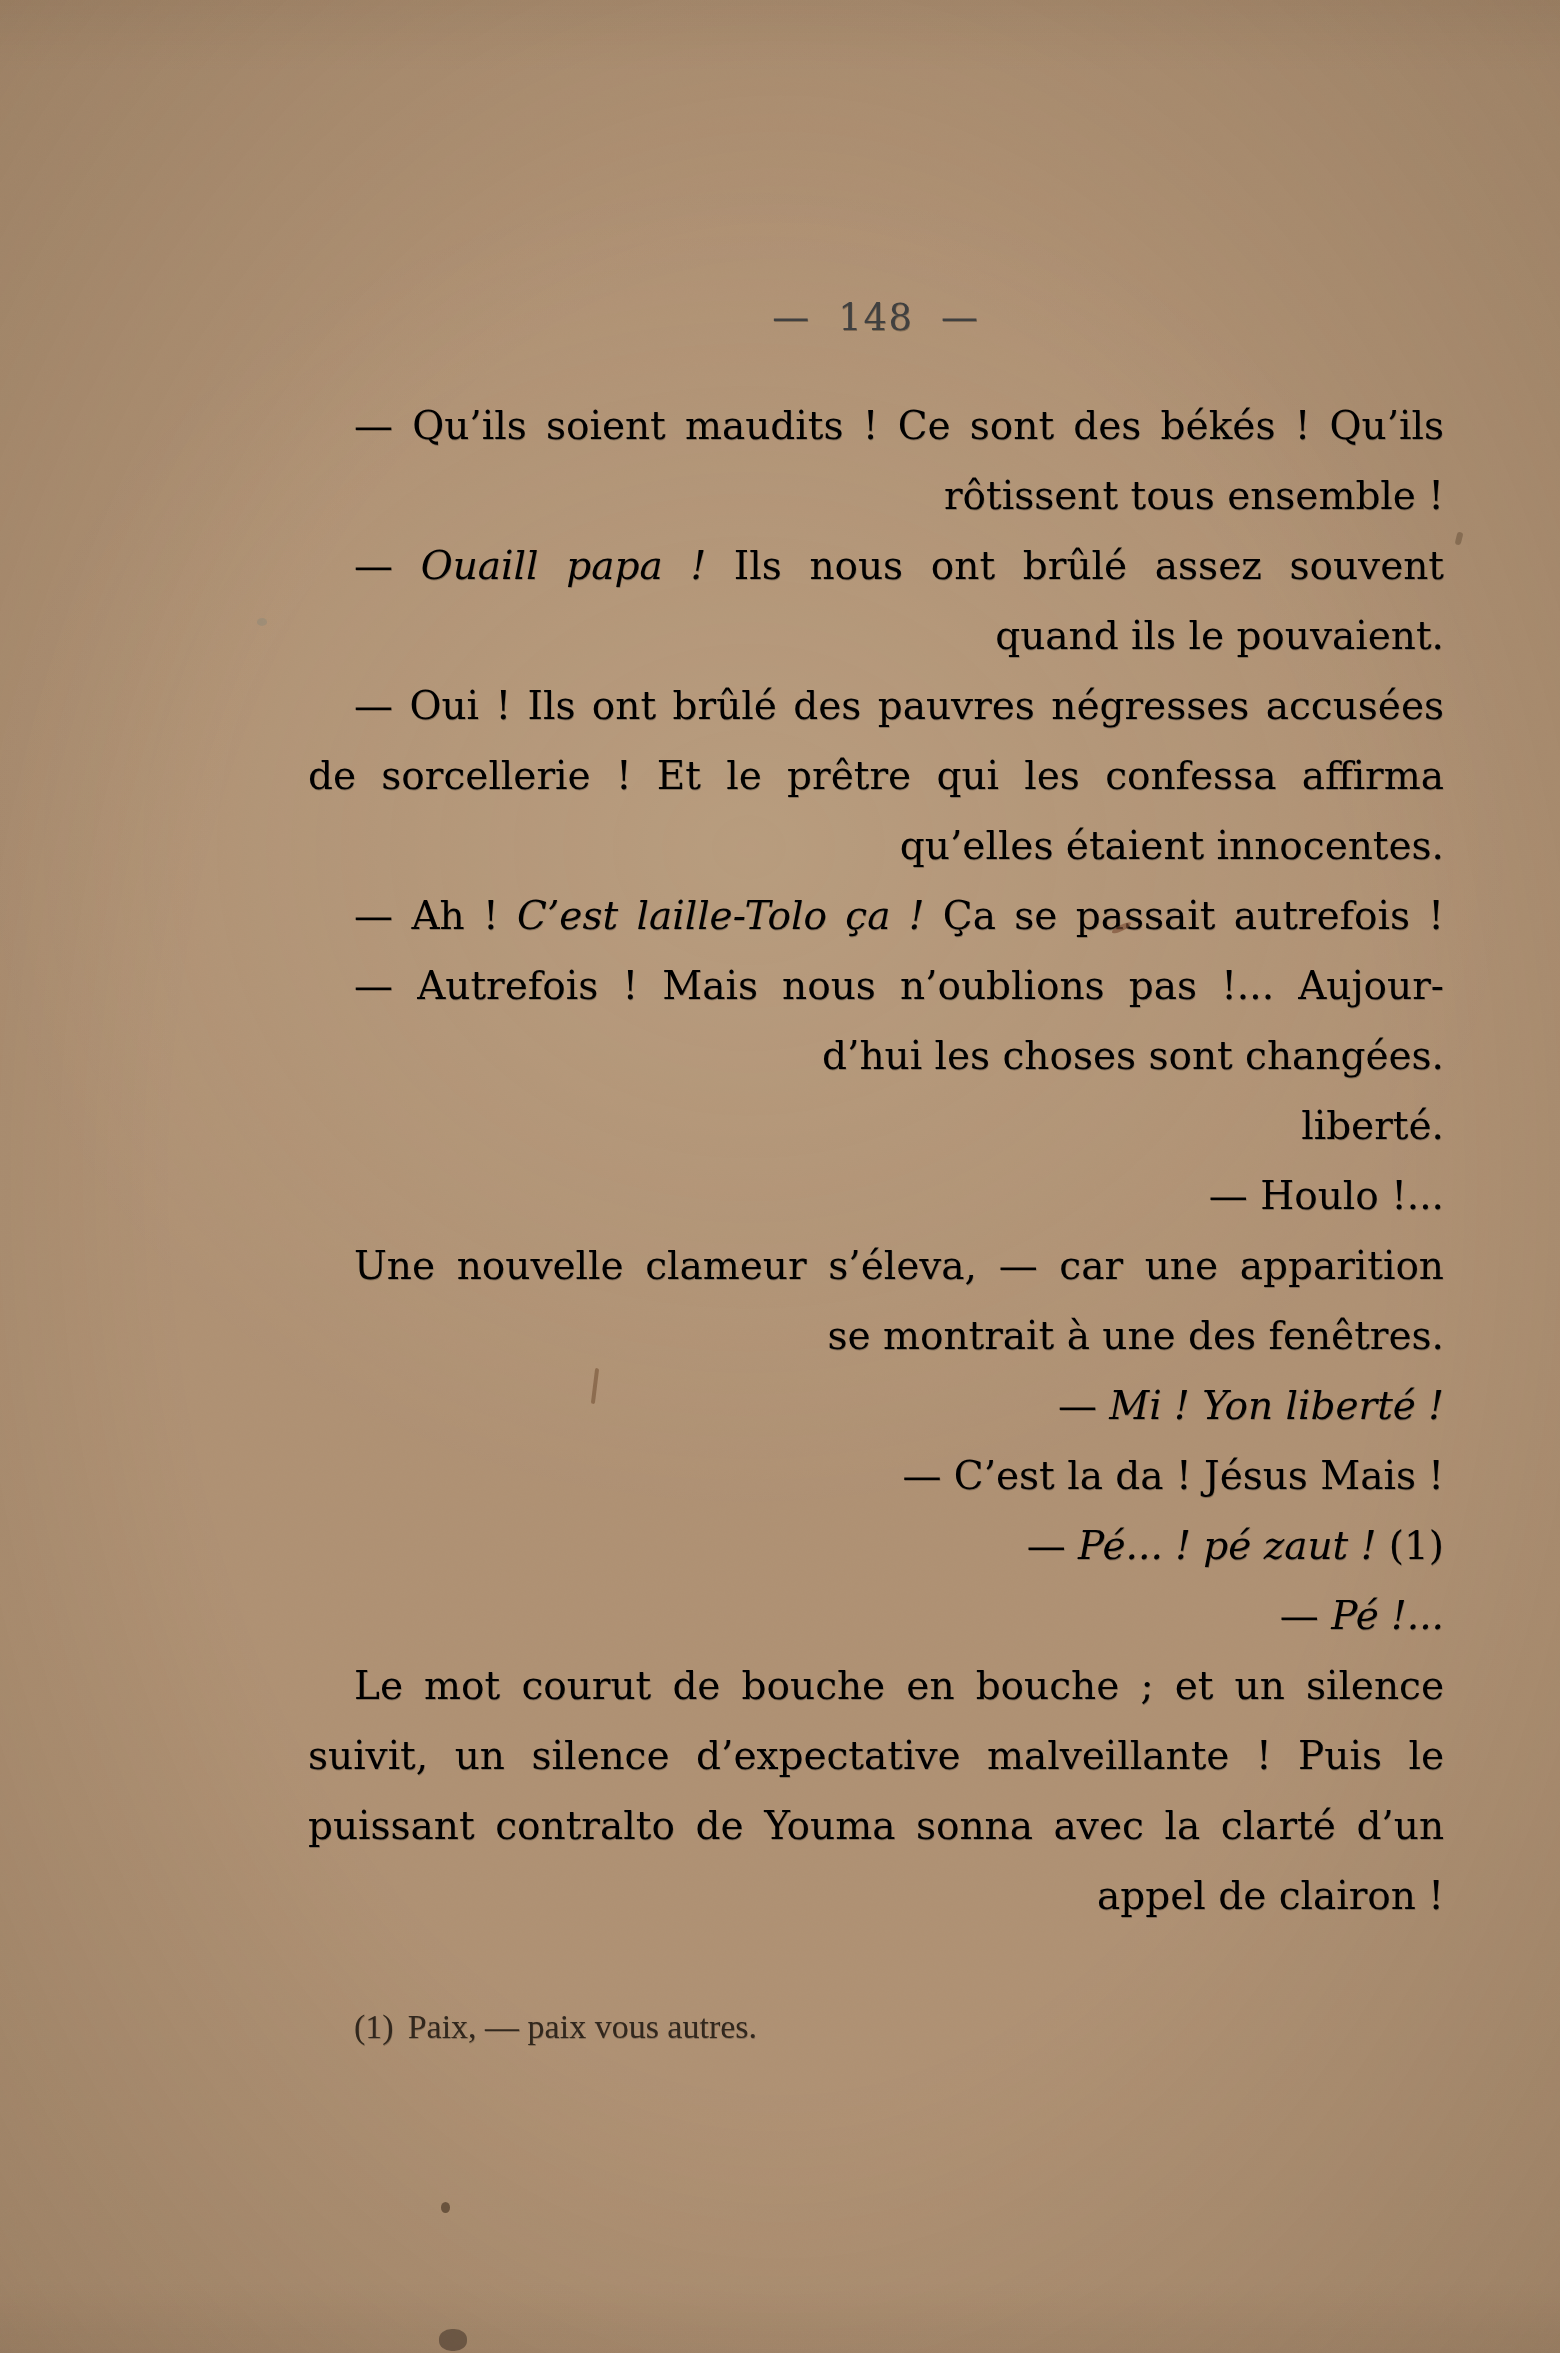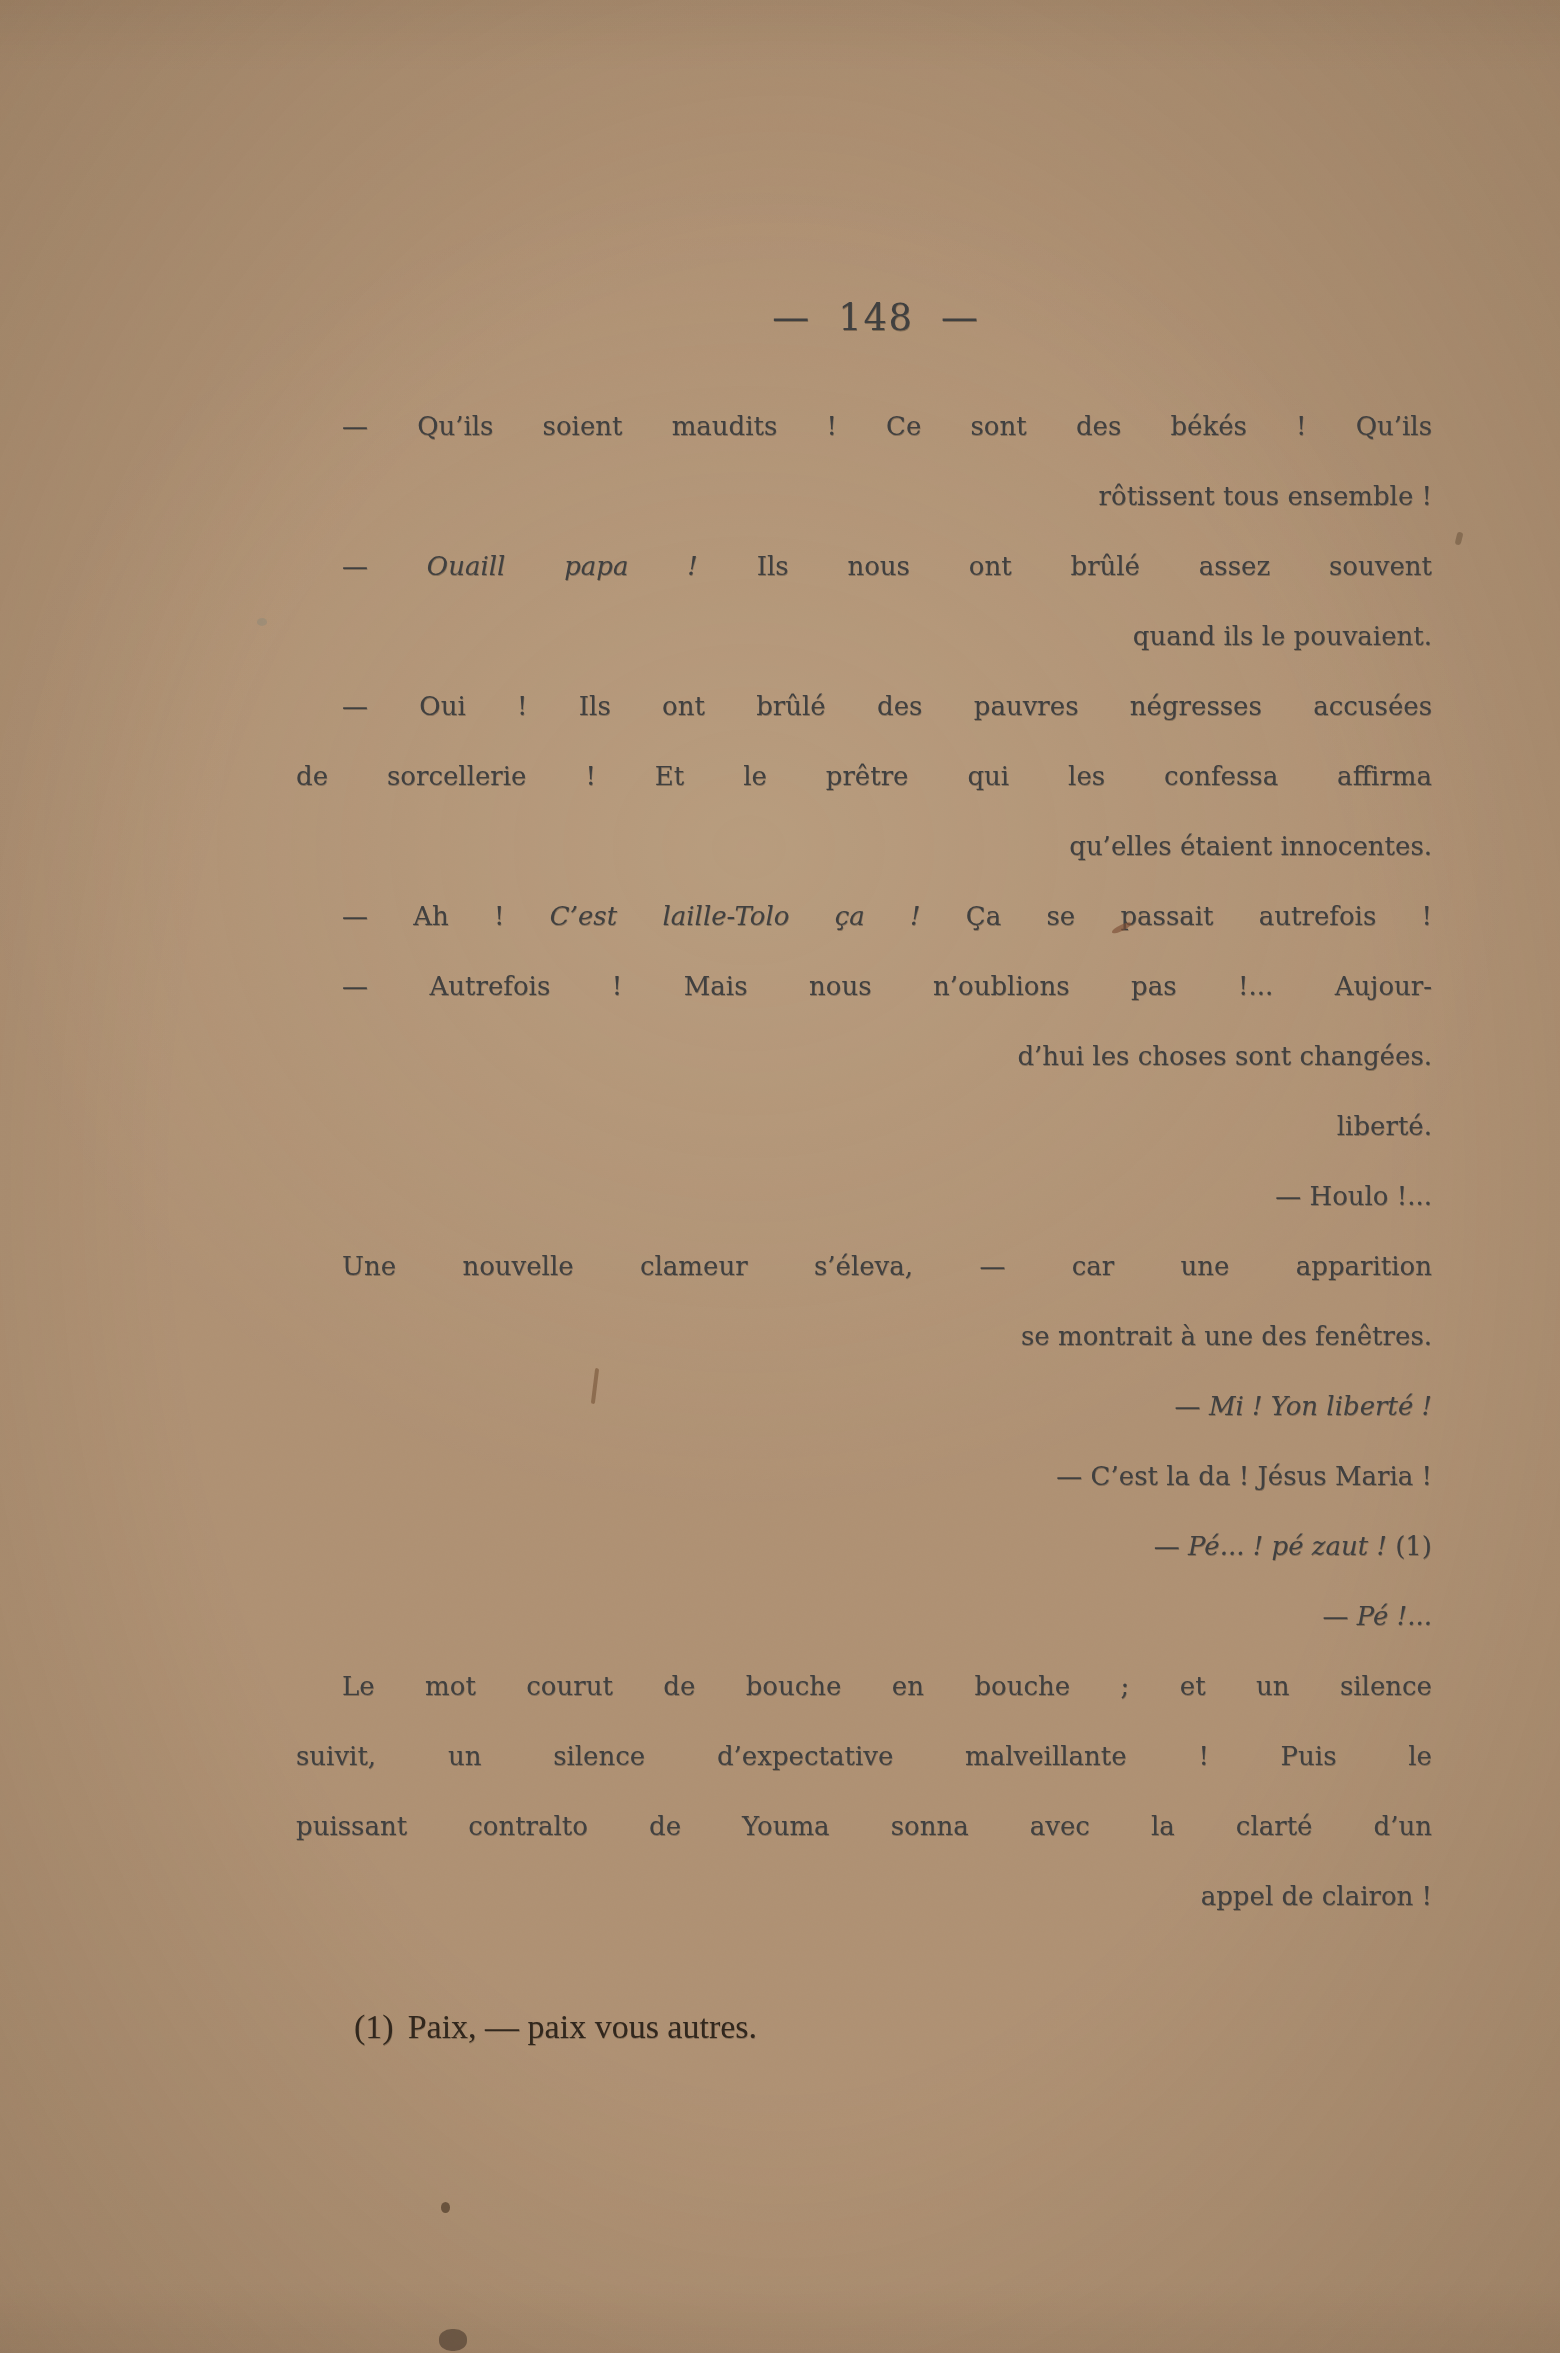--- a/index.html
+++ b/index.html
@@ -13,22 +13,22 @@
     font-family:"DejaVu Serif", serif;
   }
   .grain{position:absolute;left:0;top:0;width:1561px;height:2354px;opacity:.16;pointer-events:none;}
   .page-header{
     position:absolute;left:308px;top:294px;width:1136px;
     text-align:center;font-size:37px;line-height:47px;color:#404040;
     word-spacing:14px;letter-spacing:1.6px;
     text-shadow:0.5px 0.6px 0.6px rgba(47,37,27,.35);
   }
   .page-body{
-    position:absolute;left:296px;top:391px;width:1136px;
-    color:#404040;font-size:26px;line-height:70px;
+    position:absolute;left:308px;top:391px;width:1136px;
+    color:#000000;font-size:39px;line-height:70px;
     text-shadow:0.5px 0.7px 0.6px rgba(47,37,27,.33);
   }
   .line{height:70px;overflow:hidden;text-align:right;white-space:nowrap;}
   .line.just{text-align:justify;text-align-last:justify;white-space:normal;}
   .line.indent{padding-left:46px;}
   .it{font-style:italic;}
   .footnote{
     position:absolute;left:308px;top:2005px;width:1136px;padding-left:46px;
     color:#31271d;font-size:34px;line-height:44px;
     text-shadow:0.4px 0.6px 0.5px rgba(47,37,27,.3);
@@ -67,21 +67,21 @@
     <div class="line just"><span>de sorcellerie ! Et le prêtre qui les confessa affirma</span></div>
     <div class="line"><span>qu’elles étaient innocentes.</span></div>
     <div class="line just indent"><span>— Ah ! </span><span class="it">C’est laille-Tolo ça !</span><span> Ça se passait autrefois !</span></div>
     <div class="line just indent"><span>— Autrefois ! Mais nous n’oublions pas !... Aujour-</span></div>
     <div class="line"><span>d’hui les choses sont changées.</span></div>
     <div class="line"><span>liberté.</span></div>
     <div class="line indent"><span>— Houlo !...</span></div>
     <div class="line just indent"><span>Une nouvelle clameur s’éleva, — car une apparition</span></div>
     <div class="line"><span>se montrait à une des fenêtres.</span></div>
     <div class="line indent"><span>— </span><span class="it">Mi ! Yon liberté !</span></div>
-    <div class="line indent"><span>— C’est la da ! Jésus Maria !</span></div>
+    <div class="line indent"><span>— C’est la da ! Jésus Mais !</span></div>
     <div class="line indent"><span>— </span><span class="it">Pé... ! pé zaut !</span><span> (1)</span></div>
     <div class="line indent"><span>— </span><span class="it">Pé !...</span></div>
     <div class="line just indent"><span>Le mot courut de bouche en bouche ; et un silence</span></div>
     <div class="line just"><span>suivit, un silence d’expectative malveillante ! Puis le</span></div>
     <div class="line just"><span>puissant contralto de Youma sonna avec la clarté d’un</span></div>
     <div class="line"><span>appel de clairon !</span></div>
   </div>
 
 <div class="footnote">
   <span class="fn-label">(1)</span><span>Paix, — paix vous autres.</span>

